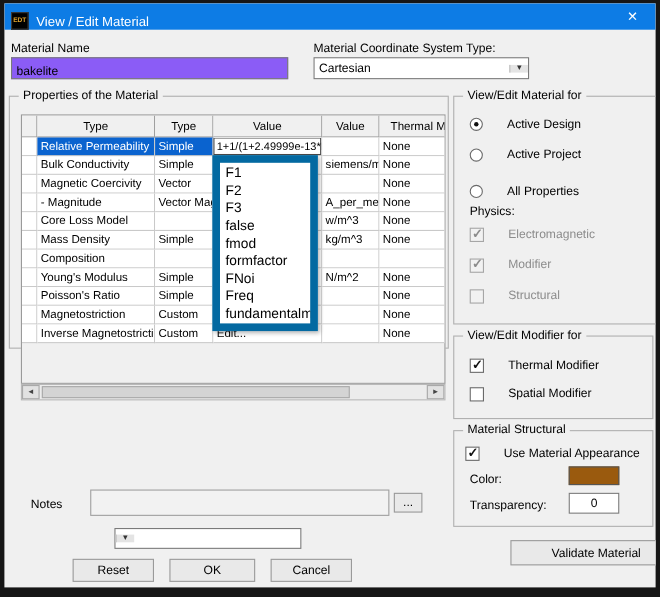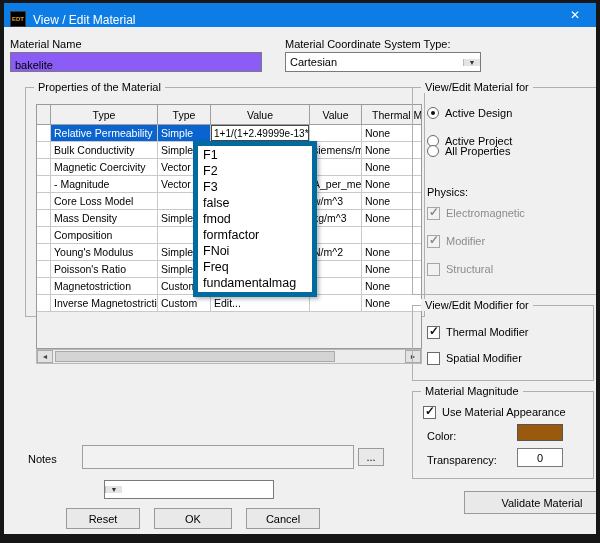--- a/index.html
+++ b/index.html
@@ -26,29 +26,29 @@
 
   .table{position:absolute;left:10px;top:16px;width:386px;height:245px;border:1px solid #9a9a9a;background:#f0f0f0;overflow:hidden}
   .thead{display:flex;height:20px}
   .th{flex:none;background:#f0f0f0;border-right:1px solid #9f9f9f;border-bottom:1px solid #9f9f9f;display:flex;align-items:center;justify-content:center;font-size:10.5px;white-space:nowrap;overflow:hidden}
   .trow{display:flex;height:17px}
   .td{flex:none;background:#fff;border-right:1px solid #cicic1;border-right:1px solid #c9c9c9;border-bottom:1px solid #c9c9c9;display:flex;align-items:center;padding:0 3px;font-size:10.5px;white-space:nowrap;overflow:hidden}
   .c-sel{width:14px}.c-name{width:107px}.c-type{width:53px}.c-value{width:99px}.c-units{width:52px}.c-thermal{width:100px}
   .trow.sel .c-name,.trow.sel .c-type{background:#0a63cf;color:#fff}
   .td.edit{background:#fff;color:#000;box-shadow:inset 0 0 0 1px #4a4a4a;font-size:10px}
 
-  .ac-list{position:absolute;left:189px;top:138px;width:124px;background:#fff;border:5px solid #0369a1;z-index:6;box-shadow:2px 2px 4px rgba(0,0,0,.3);padding:1px 0}
+  .ac-list{position:absolute;left:189px;top:138px;width:96px;background:#fff;border:7px solid #0369a1;z-index:6;box-shadow:2px 2px 4px rgba(0,0,0,.3);padding:1px 0}
   .dd-item{height:16px;line-height:16px;padding:0 5px;font-size:12.5px;white-space:nowrap;overflow:hidden;cursor:pointer}
 
   .hscroll{position:absolute;left:10px;top:261px;width:386px;height:15px;background:#ececec;border:1px solid #b9b9b9;display:flex;align-items:center}
   .scroll-btn{width:16px;height:13px;background:#e2e2e2;border:1px solid #a9a9a9;display:flex;align-items:center;justify-content:center;font-size:7px;color:#444;flex:none;cursor:pointer}
   .scroll-btn.right{margin-left:auto}
   .scroll-thumb{position:absolute;left:18px;top:1px;width:280px;height:11px;background:#d4d4d4;border:1px solid #a9a9a9;cursor:pointer}
 
-  .opt{position:absolute;left:14px;display:flex;align-items:center;gap:6px;height:16px;white-space:nowrap}
+  .opt{position:absolute;left:14px;display:flex;align-items:center;gap:22px;height:16px;white-space:nowrap}
   .rb{width:12px;height:12px;border:1px solid #6a6a6a;border-radius:50%;background:#fff;position:relative;flex:none}
   .rb.on::after{content:"";position:absolute;left:3px;top:3px;width:4px;height:4px;border-radius:50%;background:#111}
   .cb{width:13px;height:13px;border:1px solid #6a6a6a;background:#fff;position:relative;flex:none}
   .cb.on::after{content:"\2713";position:absolute;left:1px;top:-3px;font-size:12px;font-weight:bold;color:#111}
   .cb.dis{border-color:#a6a6a6;background:#f2f2f2}
   .cb.dis.on::after{color:#8c8c8c}
   .lbl{font-size:11px}
   .lbl.dis{color:#8c8c8c}
 
   .swatch{position:absolute;border:1px solid #555;background:#9a5a0e;cursor:pointer}
@@ -70,21 +70,21 @@
     <div class="label" style="left:6px;top:35px">Material Name</div>
     <div class="input" style="left:6px;top:49px;width:252px;height:20px">
       <span>bakelite</span>
     </div>
     <div class="label" style="left:281px;top:35px">Material Coordinate System Type:</div>
     <div class="combo" style="left:281px;top:49px;width:196px;height:20px">
       <span class="txt">Cartesian</span>
       <span class="arrow">▼</span>
     </div>
 
-    <div class="group" style="left:21px;top:84px;width:400px;height:230px">
+    <div class="group" style="left:4px;top:84px;width:400px;height:230px">
       <span class="legend">Properties of the Material</span>
       <div class="table">
         <div class="thead">
             <div class="th c-sel"></div>
             <div class="th c-name">Type</div>
             <div class="th c-type">Type</div>
             <div class="th c-value">Value</div>
             <div class="th c-units">Value</div>
             <div class="th c-thermal">Thermal Modifier</div>
           </div>
@@ -201,21 +201,21 @@
     <div class="group" style="left:408px;top:84px;width:198px;height:208px">
       <span class="legend">View/Edit Material for</span>
       <div class="opt" style="top:17px">
         <span class="rb on"></span>
         <span class="lbl">Active Design</span>
       </div>
       <div class="opt" style="top:45px">
         <span class="rb"></span>
         <span class="lbl">Active Project</span>
       </div>
-      <div class="opt" style="top:55px">
+      <div class="opt" style="top:78px">
         <span class="rb"></span>
         <span class="lbl">All Properties</span>
       </div>
       <div class="label" style="left:14px;top:98px">Physics:</div>
       <div class="opt" style="top:117px">
         <span class="cb dis on"></span>
         <span class="lbl dis">Electromagnetic</span>
       </div>
       <div class="opt" style="top:145px">
         <span class="cb dis on"></span>
@@ -233,21 +233,21 @@
         <span class="cb on"></span>
         <span class="lbl">Thermal Modifier</span>
       </div>
       <div class="opt" style="top:44px">
         <span class="cb"></span>
         <span class="lbl">Spatial Modifier</span>
       </div>
     </div>
 
     <div class="group" style="left:408px;top:388px;width:182px;height:88px">
-      <span class="legend">Material Magnitude</span>
+      <span class="legend">Material Structural</span>
       <div class="opt" style="top:12px;left:10px">
         <span class="cb on"></span>
         <span class="lbl">Use Material Appearance</span>
       </div>
       <div class="label" style="left:14px;top:38px">Color:</div>
       <div class="swatch" style="left: 104px; top: 32px; width: 46px; height: 17px; background: rgb(154, 90, 14);"></div>
       <div class="label" style="left:14px;top:62px">Transparency:</div>
       <div class="tbox" style="left:104px;top:56px;width:46px;height:19px">
         <span>0</span>
       </div>

